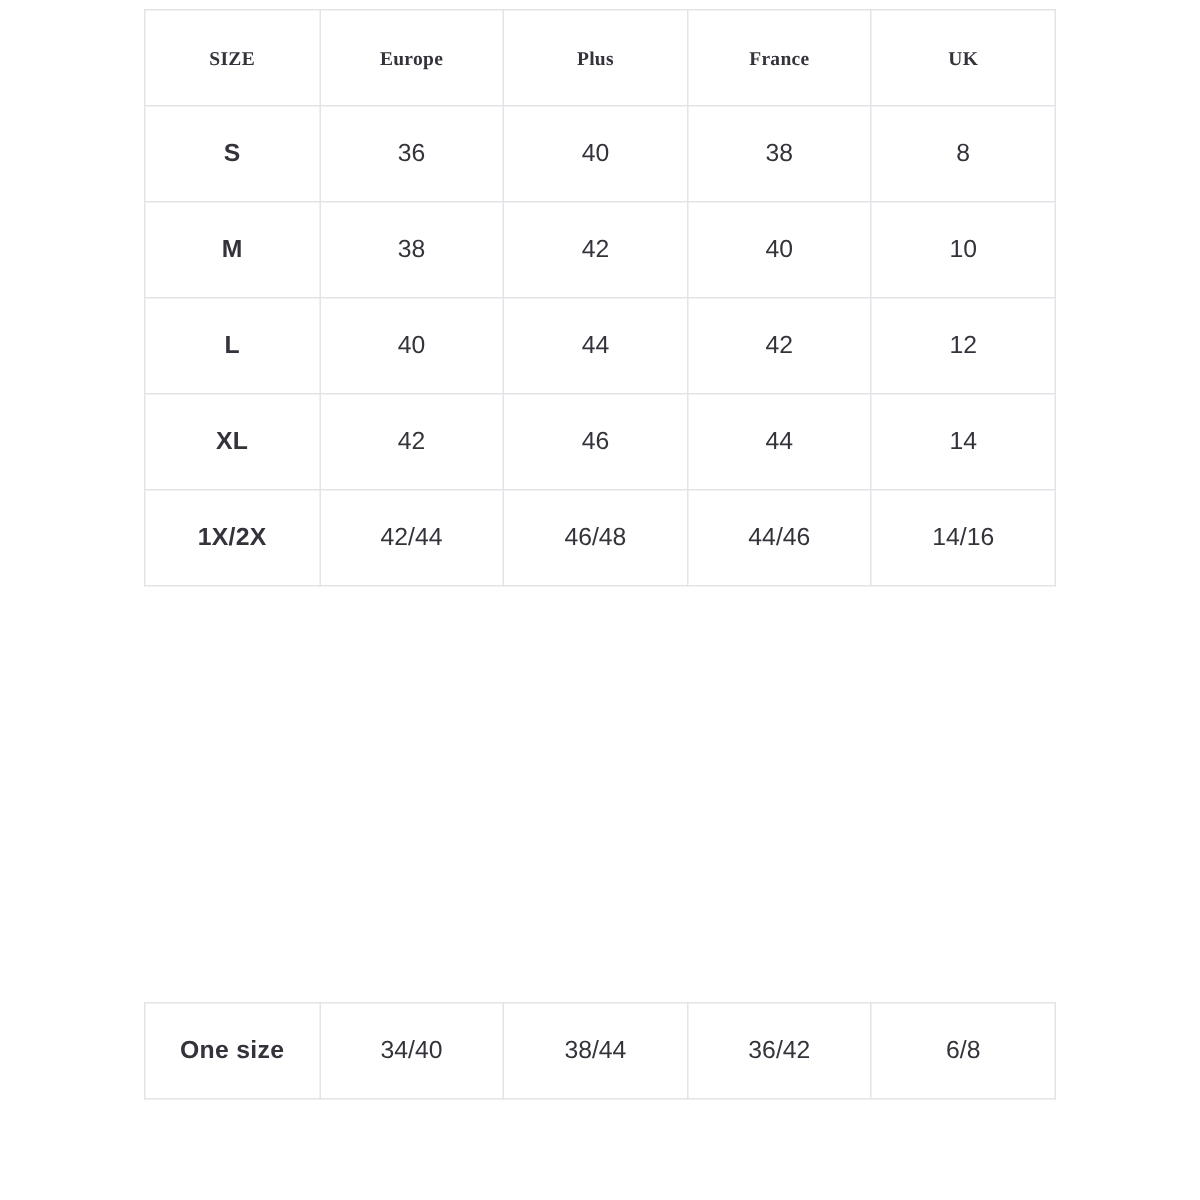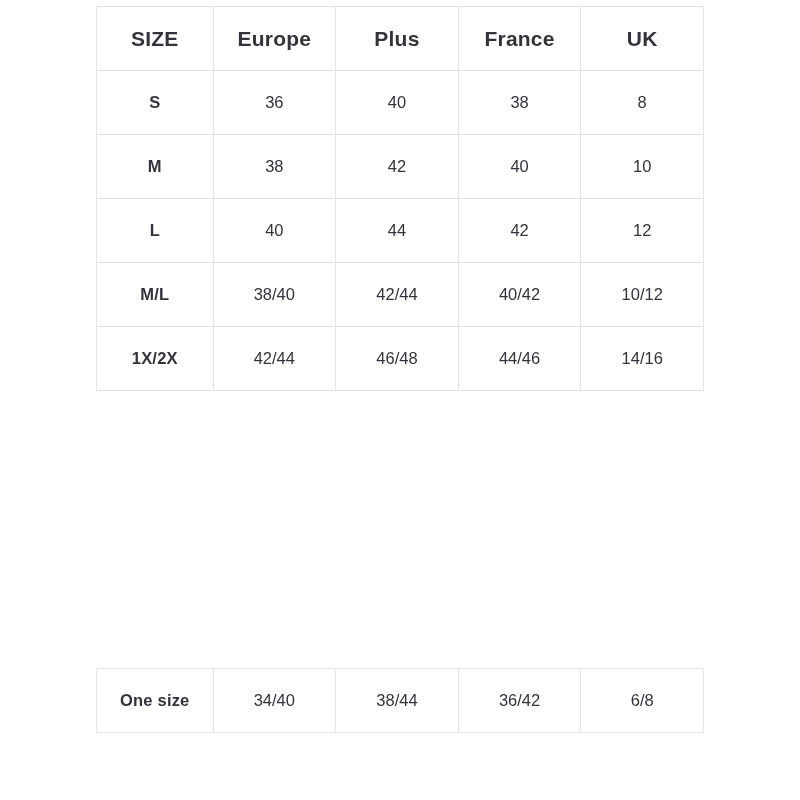--- a/index.html
+++ b/index.html
@@ -43,22 +43,23 @@
     vertical-align: middle;
     font-weight: normal;
     font-size: 16.5px;
     color: #33333b;
     padding: 0;
     height: 63px;
     line-height: 1.2;
   }
   table.size-table .head th {
     font-weight: bold;
-    font-size: 21px;
+    font-size: 13px;
     letter-spacing: 0.2px;
+    font-family: Liberation Serif, serif;
   }
   table.size-table td.label,
   table.size-table th.label {
     font-weight: bold;
     letter-spacing: 0.2px;
   }
   table.size-table.second td {
     height: 63px;
   }
   table.size-table.second td.label {
@@ -104,25 +105,25 @@
           <td>10</td>
         </tr>
         <tr>
           <td class="label">L</td>
           <td>40</td>
           <td>44</td>
           <td>42</td>
           <td>12</td>
         </tr>
         <tr>
-          <td class="label">M/L</td>
-          <td>38/40</td>
-          <td>42/44</td>
-          <td>40/42</td>
-          <td>10/12</td>
+          <td class="label">XL</td>
+          <td>42</td>
+          <td>46</td>
+          <td>44</td>
+          <td>14</td>
         </tr>
         <tr>
           <td class="label">1X/2X</td>
           <td>42/44</td>
           <td>46/48</td>
           <td>44/46</td>
           <td>14/16</td>
         </tr>
       </tbody>
     </table>

